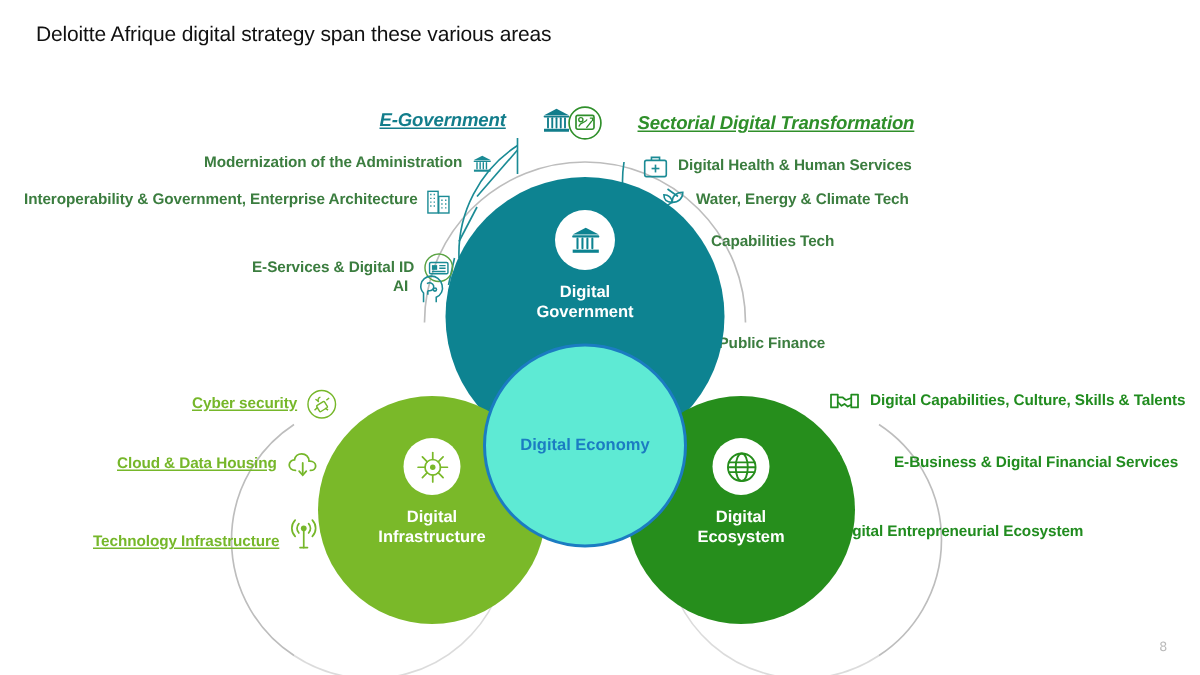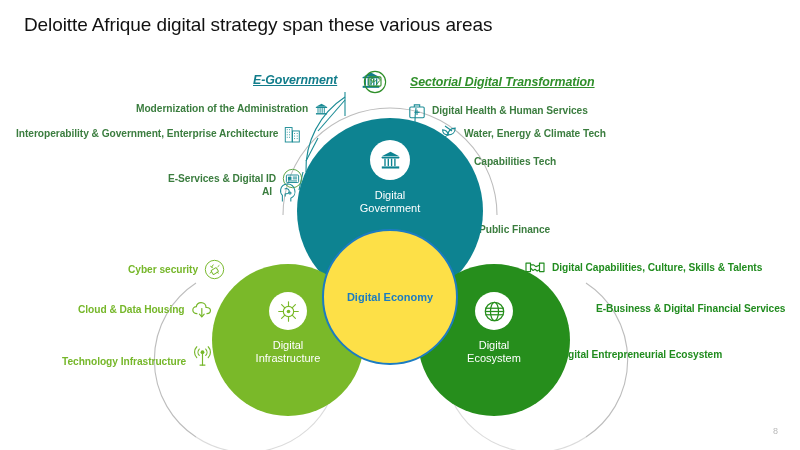--- a/index.html
+++ b/index.html
@@ -22,21 +22,21 @@
     width: 800px;
     height: 450px;
     background: #ffffff;
   }
 
   
   #slide-title {
     position: absolute;
     left: 24px;
     top: 14px;
-    font-size: 19px;
+    font-size: 14px;
     font-weight: 400;
     color: #111111;
     letter-spacing: -0.1px;
     white-space: nowrap;
   }
 
   
   #page-number {
     position: absolute;
     right: 22px;
@@ -69,21 +69,21 @@
     font-style: italic;
     text-decoration: underline;
     letter-spacing: -0.1px;
   }
   #header-egov {
     left: 253px;
     top: 70px;
   }
   #header-egov .sh-text { color: #127d8b; }
   #header-sdt {
-    left: 363px;
+    left: 378px;
     top: 70px;
     text-align: center;
   }
   #header-sdt .sh-text { color: #2f8f2a; }
 
   
   .spoke {
     position: absolute;
     display: flex;
     align-items: center;
@@ -91,21 +91,21 @@
     white-space: nowrap;
     font-size: 10.2px;
     font-weight: 700;
     letter-spacing: -0.05px;
   }
   .spoke-label { line-height: 1.1; }
 
   
   .grp-gov  .spoke-label { color: #3b7d3f; }
   .grp-sect .spoke-label { color: #3b7d3f; }
-  .grp-infra .spoke-label { color: #76b72a; }
+  .grp-infra .spoke-label { color: #76b72a; text-decoration: underline; }
   .grp-eco  .spoke-label { color: #218c1f; }
 
   
   .ico {
     display: inline-block;
     flex: 0 0 auto;
     line-height: 0;
   }
   .ico svg { display: block; }
 
@@ -125,21 +125,21 @@
     height: 40px;
     border-radius: 50%;
     background: #ffffff;
     display: flex;
     align-items: center;
     justify-content: center;
   }
   .lobe .lobe-label {
     margin-top: 9px;
     font-size: 11px;
-    font-weight: 400;
+    font-weight: 700;
     line-height: 1.22;
     white-space: pre-line;
   }
 
   #lobe-government {
     left: 297px;
     top: 118px;
     width: 186px;
     height: 186px;
     background: #0d8391;
@@ -171,21 +171,21 @@
   }
 
   
   #hub-economy {
     position: absolute;
     left: 322px;
     top: 229px;
     width: 136px;
     height: 136px;
     border-radius: 50%;
-    background: #fde047;
+    background: #5eead4;
     border: 2px solid #1b7cc2;
     box-sizing: border-box;
     display: flex;
     align-items: center;
     justify-content: center;
     z-index: 5;
   }
   #hub-economy .hub-label {
     font-size: 11px;
     font-weight: 700;
@@ -317,21 +317,21 @@
     <span class="ico">
       <svg width="19" height="23" viewBox="0 0 20 24" fill="none" stroke="#1b8b95" stroke-width="1.1">
         <path d="M13.5 22.5 L13.5 19 C17 17.6 18.6 14 17.6 10.4 C16.6 6.6 13.4 4 9.6 4.2 C6.2 4.4 3.4 6.8 2.8 10 C2.3 12.6 3.2 14.6 4.6 16 L4.6 22.5"></path>
         <path d="M7 9.5 C8.8 8.2 11 9 11.6 10.8 C12.2 12.6 11 14.4 9 14.4 L7.6 14.4"></path>
         <circle cx="12.6" cy="13.6" r="1.1"></circle>
         <line x1="7.6" y1="14.4" x2="7.6" y2="17.2"></line>
       </svg>
     </span>
   </div>
 
-  <div class="spoke grp-sect" style="left:408px; top:102px;text-align:right;">
+  <div class="spoke grp-sect" style="left:428px; top:102px;text-align:right;">
     <span class="ico">
       <svg width="18" height="18" viewBox="0 0 20 20" fill="none" stroke="#1b8b95" stroke-width="1.2">
         <rect x="2" y="5.5" width="16" height="12" rx="1.3"></rect>
         <path d="M7 5.5 L7 3.2 L13 3.2 L13 5.5"></path>
         <line x1="10" y1="8.6" x2="10" y2="14.4"></line>
         <line x1="7.1" y1="11.5" x2="12.9" y2="11.5"></line>
       </svg>
     </span>
     <span class="spoke-label">Digital Health &amp; Human Services</span>
   </div>
@@ -404,21 +404,21 @@
         <path d="M7.6 4.2 A 4.8 4.8 0 0 0 7.6 10.8"></path>
         <path d="M14.4 4.2 A 4.8 4.8 0 0 1 14.4 10.8"></path>
         <path d="M5 1.8 A 8.2 8.2 0 0 0 5 13.2"></path>
         <path d="M17 1.8 A 8.2 8.2 0 0 1 17 13.2"></path>
         <path d="M11 9.5 L11 21"></path>
         <path d="M8.4 21 L13.6 21"></path>
       </svg>
     </span>
   </div>
 
-  <div class="spoke grp-eco" style="left:524px; top:259px;justify-content:space-between;">
+  <div class="spoke grp-eco" style="left:552px; top:259px;justify-content:space-between;">
     <span class="ico">
       <svg width="22" height="18" viewBox="0 0 24 20" fill="none" stroke="#218c1f" stroke-width="1.3" stroke-linejoin="round">
         <path d="M2 4.5 L7 4.5 L7 14 L2 14 Z"></path>
         <path d="M22 4.5 L17 4.5 L17 14 L22 14 Z"></path>
         <path d="M7 6.5 L10.5 6.5 L13 8.5 L17 7"></path>
         <path d="M7 10 L9.8 12.8 L12 11.4 L14.4 13.4 L17 12"></path>
       </svg>
     </span>
     <span class="spoke-label">Digital Capabilities, Culture, Skills &amp; Talents</span>
   </div>

